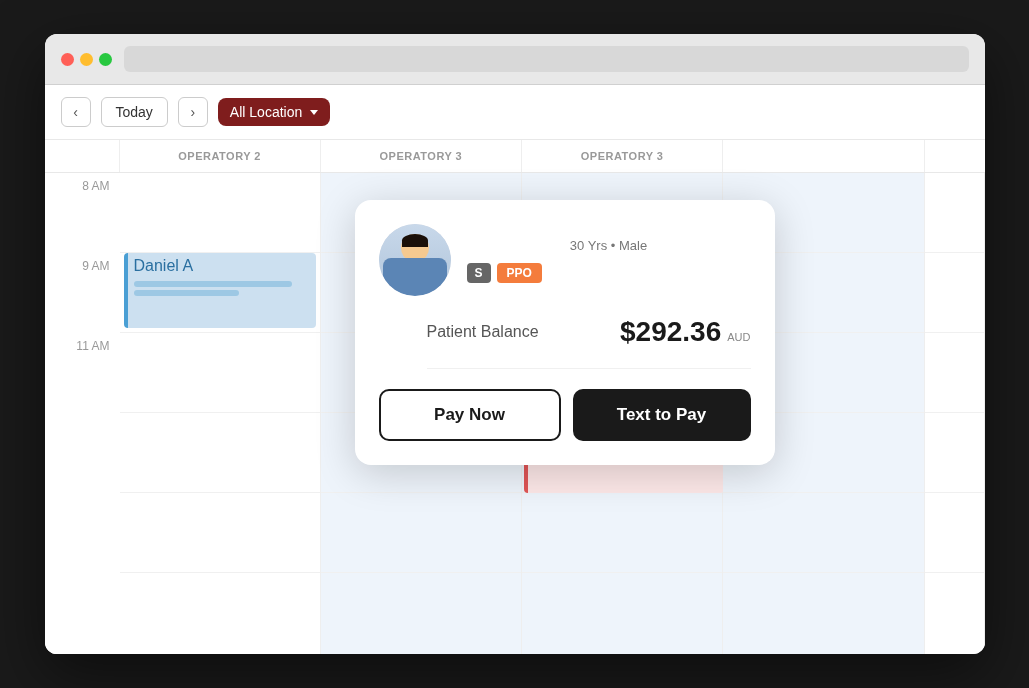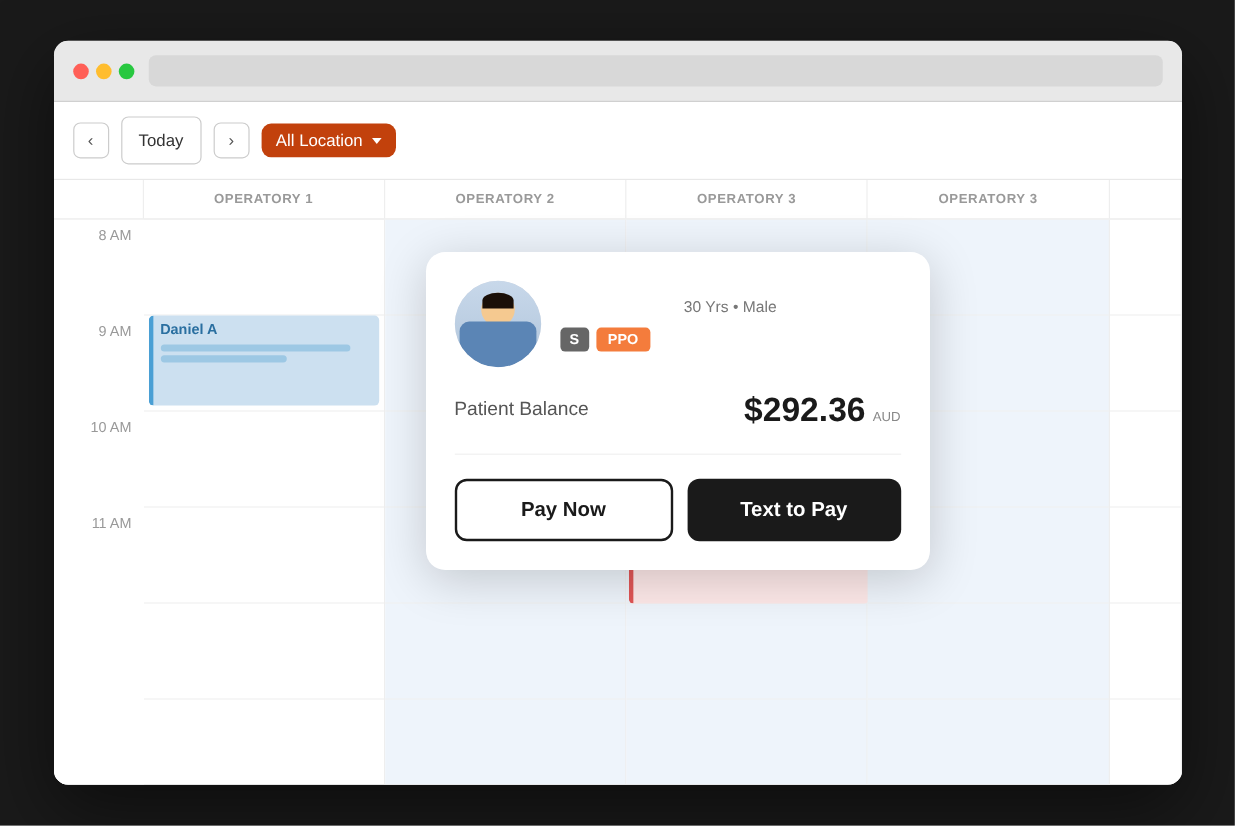--- a/index.html
+++ b/index.html
@@ -70,33 +70,33 @@
       border-radius: 6px;
       background: #fff;
       cursor: pointer;
       display: flex;
       align-items: center;
       justify-content: center;
       font-size: 14px;
       color: #555;
     }
     .today-btn {
-      height: 40px;
+      height: 30px;
       padding: 0 14px;
       border: 1px solid #ccc;
       border-radius: 6px;
       background: #fff;
       cursor: pointer;
       font-size: 14px;
       color: #333;
     }
     .location-dropdown {
       display: flex;
       align-items: center;
-      background: #c2410c;
+      background: #7f1d1d;
       color: #fff;
       border-radius: 8px;
       padding: 6px 12px;
       cursor: pointer;
       gap: 8px;
       font-size: 14px;
       font-weight: 500;
     }
     .location-chevron {
       width: 0;
@@ -176,22 +176,22 @@
       left: 4px;
       right: 4px;
       height: 75px;
       background: #cce0f0;
       border-left: 4px solid #4a9fd4;
       border-radius: 4px;
       padding: 4px 6px;
       overflow: hidden;
     }
     .appt-name {
-      font-size: 12px;
-      font-weight: 700;
+      font-size: 16px;
+      font-weight: 400;
       color: #2a6fa0;
       white-space: nowrap;
       overflow: hidden;
       text-overflow: ellipsis;
     }
     .appt-lines {
       margin-top: 6px;
       display: flex;
       flex-direction: column;
       gap: 3px;
@@ -324,20 +324,21 @@
       padding: 3px 10px;
       border-radius: 4px;
     }
     .balance-row {
       display: flex;
       align-items: center;
       justify-content: space-between;
       margin-bottom: 20px;
       padding-bottom: 20px;
       border-bottom: 1px solid #f0f0f0;
+      margin-left: 48px;
     }
     .balance-label {
       font-size: 16px;
       color: #555;
     }
     .balance-amount {
       display: flex;
       align-items: baseline;
       gap: 6px;
     }
@@ -402,33 +403,31 @@
         <span>All Location</span>
         <div class="location-chevron"></div>
       </div>
     </div>
 
     <div class="calendar-area">
       <div class="calendar-grid">
 
         <div class="operatory-header">
           <div class="operatory-cell"></div>
-          <div class="operatory-cell">OPERATORY 1</div>
           <div class="operatory-cell">OPERATORY 2</div>
           <div class="operatory-cell">OPERATORY 3</div>
           <div class="operatory-cell">OPERATORY 3</div>
           <div class="operatory-cell"></div>
         </div>
 
         <div class="time-grid">
 
           <div class="time-labels">
             <div class="time-slot-label">8 AM</div>
             <div class="time-slot-label">9 AM</div>
-            <div class="time-slot-label">10 AM</div>
             <div class="time-slot-label">11 AM</div>
           </div>
 
           <div class="grid-columns">
 
             <div class="grid-col">
               <div class="time-row"></div>
               <div class="time-row">
                 <div class="appointment-block">
                   <div class="appt-name">Daniel A</div>

